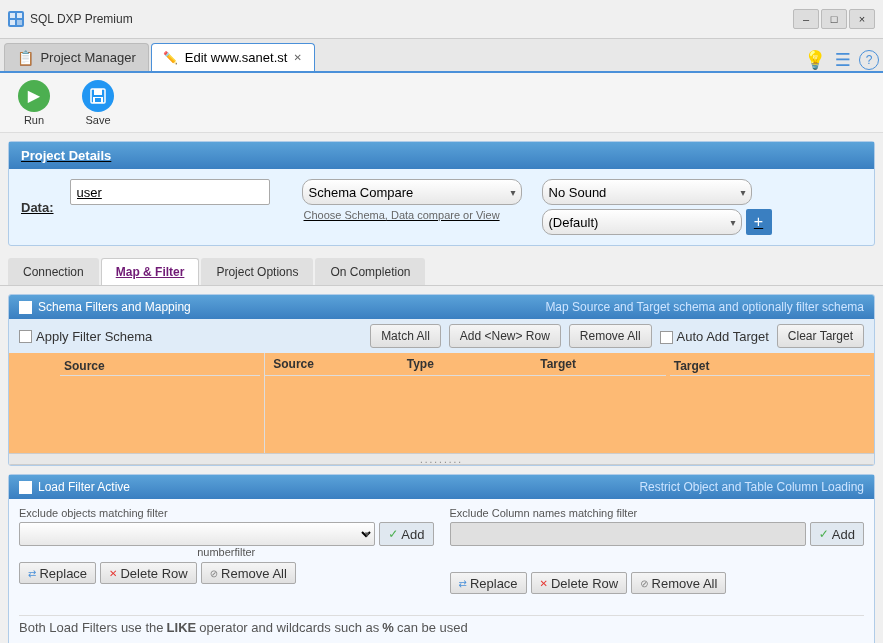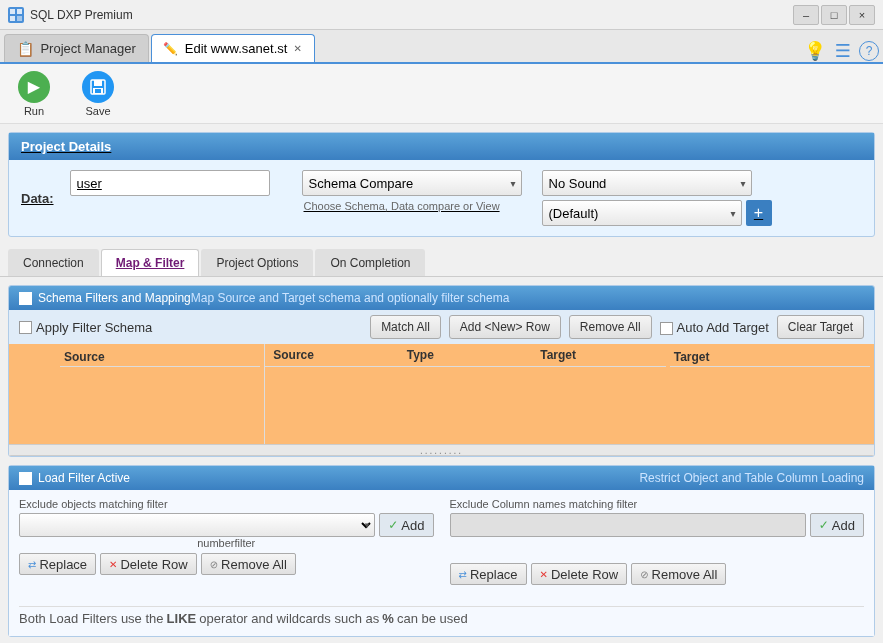--- a/index.html
+++ b/index.html
@@ -1,21 +1,21 @@
 <!DOCTYPE html>
 <html><head>
   <meta charset="utf-8">
   <style>
     * { box-sizing: border-box; margin: 0; padding: 0; font-family: 'Segoe UI', Tahoma, Geneva, Verdana, sans-serif; font-size: 13px; }
     body { width: 883px; height: 643px; background: #f0f0f0; overflow: hidden; }
 
     
     .title-bar {
       background: #f0f0f0;
-      height: 30px;
+      height: 39px;
       display: flex;
       align-items: center;
       padding: 0 8px;
       border-bottom: 1px solid #ccc;
       justify-content: space-between;
     }
     .title-bar-left { display: flex; align-items: center; gap: 6px; }
     .title-bar-icon { width: 16px; height: 16px; background: #4a90d9; border-radius: 2px; display: flex; align-items: center; justify-content: center; color: white; font-size: 10px; font-weight: bold; }
     .title-bar-text { font-size: 12px; color: #333; }
     .title-bar-controls { display: flex; gap: 2px; }
@@ -123,21 +123,21 @@
       padding: 0 6px;
       font-size: 13px;
       background: white;
     }
     .dropdown-group { display: flex; flex-direction: column; gap: 4px; margin-left: 20px; }
     .dropdown-row { display: flex; align-items: center; gap: 4px; }
     .dropdown-hint { font-size: 11px; color: #666; padding-left: 2px; }
     .select-box {
       height: 26px;
       border: 1px solid #aaa;
-      border-radius: 2px;
+      border-radius: 10px;
       padding: 0 6px;
       background: linear-gradient(to bottom, #fff, #e8e8e8);
       cursor: pointer;
       appearance: none;
       -webkit-appearance: none;
       padding-right: 20px;
       position: relative;
     }
     .select-wrapper {
       position: relative;
@@ -205,20 +205,21 @@
       border-radius: 3px;
       margin-bottom: 8px;
       overflow: hidden;
     }
     .schema-header {
       background: linear-gradient(to bottom, #5ba3d9, #3a7fc1);
       color: white;
       padding: 5px 10px;
       display: flex;
       align-items: center;
+      justify-content: space-between;
     }
     .schema-header-left { display: flex; align-items: center; gap: 6px; }
     .schema-header-right { font-size: 12px; color: #cce4ff; }
     .checkbox-label { display: flex; align-items: center; gap: 4px; font-size: 12px; color: white; cursor: pointer; }
     .cb { width: 13px; height: 13px; border: 1px solid #fff; background: white; appearance: none; cursor: pointer; flex-shrink: 0; }
     .cb-dark { border-color: #999; background: white; }
 
     .schema-toolbar {
       background: #e0ecf8;
       padding: 5px 10px;

